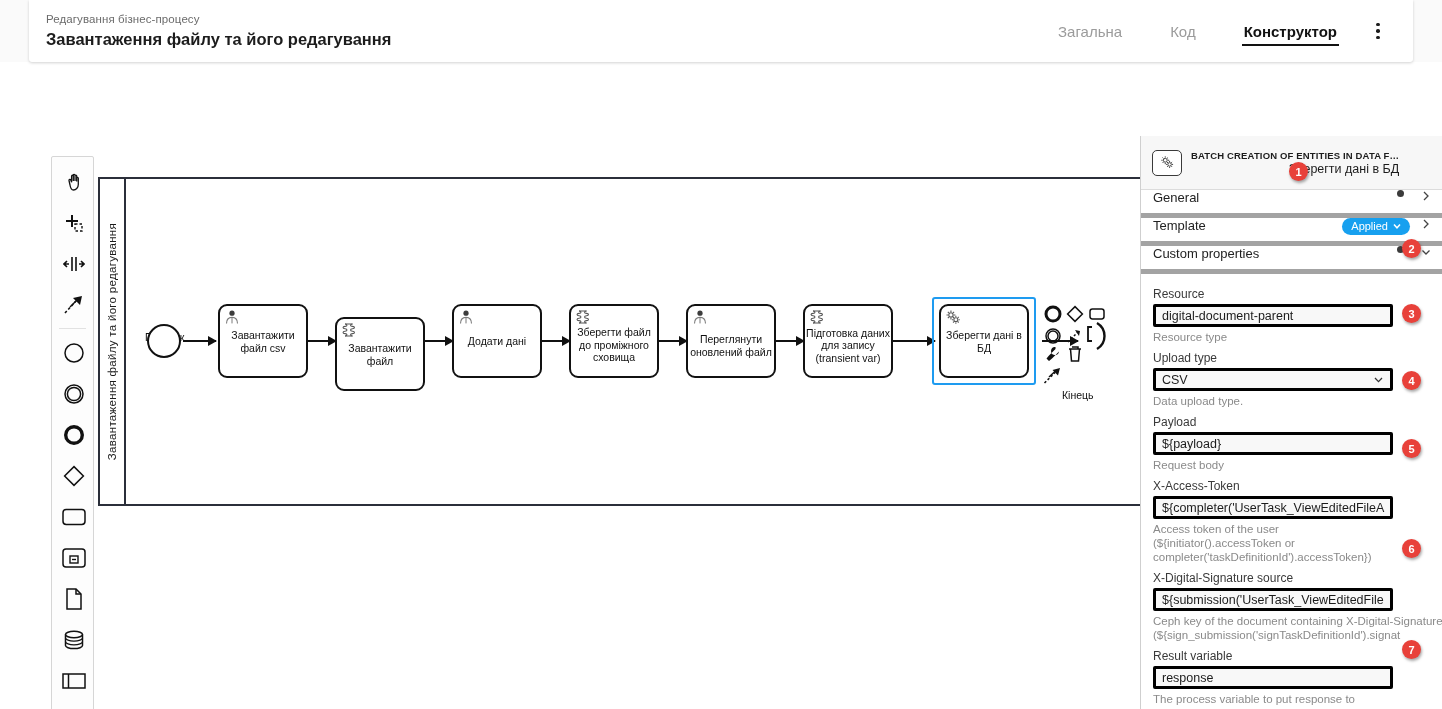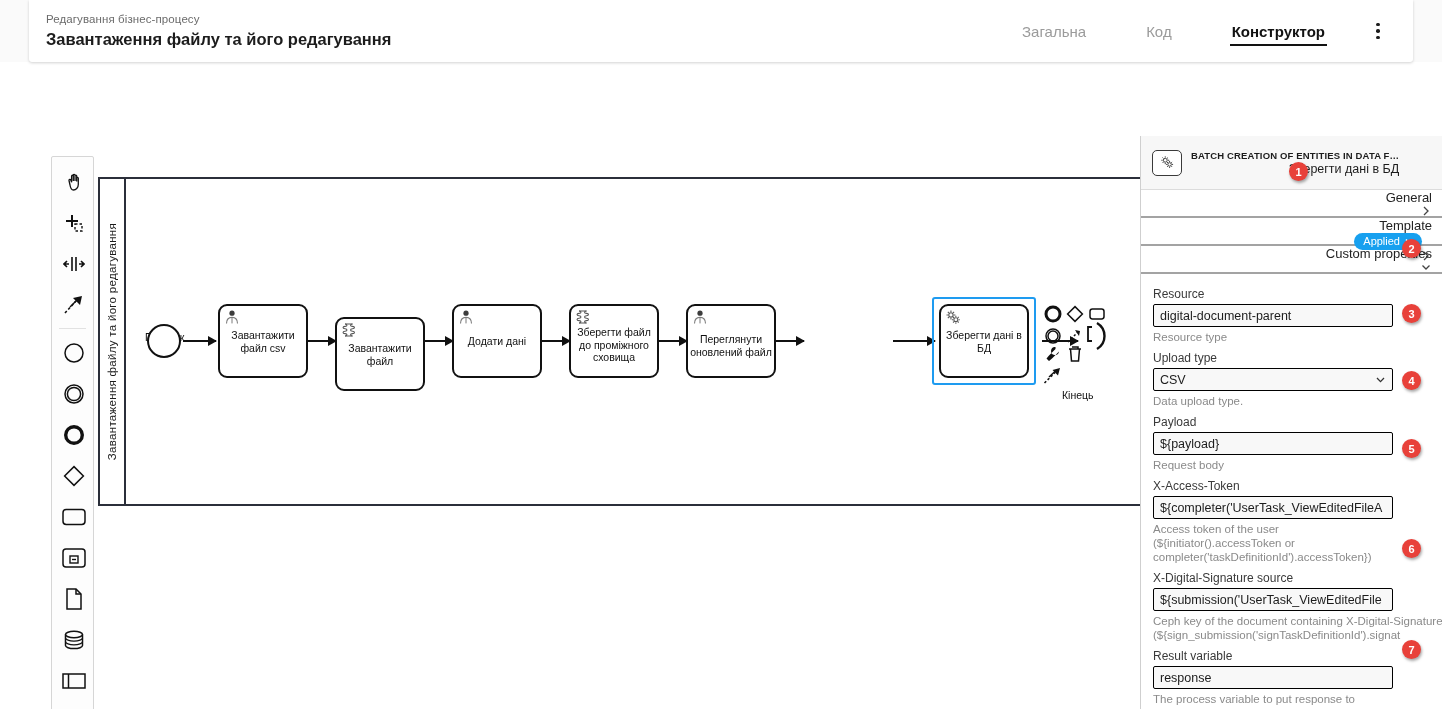--- a/index.html
+++ b/index.html
@@ -25,21 +25,21 @@
   .breadcrumb {
     font-size: 11.5px; color: #6b6b6b; line-height: 15px;
     letter-spacing: 0.1px;
   }
   .page-title {
     font-size: 16.5px; color: #1c1c1c; font-weight: bold; line-height: 22px;
     margin-top: 1px;
   }
   .tabs {
     margin-left: auto; display: flex; align-items: center;
-    margin-right: 16px; gap: 12px;
+    margin-right: 16px; gap: 0px;
   }
   .tab {
     font-size: 15px; color: #9b9b9b; padding: 6px 2px; margin: 0 22px;
     cursor: pointer; white-space: nowrap;
   }
   .tab.active {
     color: #121212; font-weight: bold;
     border-bottom: 2px solid #121212; padding-bottom: 4px;
   }
   .kebab {
@@ -138,41 +138,41 @@
     background: #fff;
   }
   .props-head-text { overflow: hidden; text-align: right; }
   .props-head-sub {
     font-size: 9.5px; font-weight: bold; color: #1c1c1c; letter-spacing: 0.15px;
     white-space: nowrap; overflow: hidden; text-overflow: ellipsis;
   }
   .props-head-title { font-size: 12.5px; color: #1c1c1c; margin-top: 1px; white-space: nowrap; overflow: hidden; text-overflow: ellipsis; }
 
   .group-row {
-    display: flex; align-items: flex-end; height: 28px;
-    padding: 0 10px 0 12px; border-bottom: 2px solid #a3a3a3;
-    cursor: pointer; position: relative; flex-direction: column;
+    display: flex; align-items: flex-start; height: 28px;
+    padding: 0 10px 0 12px; border-bottom: 5px solid #a3a3a3;
+    cursor: pointer; position: relative;
   }
   .group-row .gname { font-size: 13px; color: #222; }
   .group-row .gdot {
     margin-left: auto; width: 7px; height: 7px; border-radius: 50%;
     background: #3b3b3b; margin-right: 16px;
   }
   .chev { width: 12px; height: 12px; flex: 0 0 auto; }
 
   .badge-applied {
     background: #17a0ef; color: #fff; font-size: 11px; border-radius: 11px;
     padding: 2px 8px 3px 9px; display: inline-flex; align-items: center; gap: 4px;
     margin-left: auto; margin-right: 10px; white-space: nowrap;
   }
 
   .fields { padding: 6px 10px 10px 12px; }
   .flabel { font-size: 12px; color: #3a3a3a; margin-top: 7px; margin-bottom: 3px; }
   .finput, .fselect {
-    width: 240px; height: 23px; border: 1px solid #000000; background: #f8f8f8;
+    width: 240px; height: 23px; border: 3px solid #000000; background: #f8f8f8;
     border-radius: 2px; font-size: 12.5px; color: #1c1c1c;
     padding: 0 6px; font-family: "Liberation Sans", sans-serif;
     display: flex; align-items: center; overflow: hidden; white-space: nowrap;
   }
   .fselect { justify-content: space-between; }
   .fhint { font-size: 11.5px; color: #8a8a8a; line-height: 14px; margin-top: 3px; }
 
   .callout {
     position: absolute; width: 19px; height: 19px; border-radius: 50%;
     background: #e8413a; color: #fff; font-size: 11px; font-weight: bold;
@@ -277,20 +277,34 @@
         <span class="ticon">
           <svg viewBox="0 0 16 16" width="16" height="16">
             <circle cx="8" cy="4.2" r="2.6" fill="#3c3c3c"></circle>
             <path d="M2.5 14.5 C2.5 10.2 5 8.4 8 8.4 C11 8.4 13.5 10.2 13.5 14.5" fill="none" stroke="#7a7a7a" stroke-width="1.1"></path>
             <path d="M8 8.6 L8 14.4" stroke="#7a7a7a" stroke-width="1"></path>
           </svg>
         </span>
         <div class="tlabel" style="top:56%;">Переглянути оновлений файл</div>
       </div>
 
+      <div class="task" style="left:703px; top:125px;">
+        <span class="ticon">
+          <svg viewBox="0 0 16 16" width="16" height="16">
+            <path d="M4 2 C6.6 2 6.6 4.4 4 4.4 M4 4.4 C1.4 4.4 1.4 6.8 4 6.8
+                     M4 6.8 C6.6 6.8 6.6 9.2 4 9.2 M4 9.2 C1.4 9.2 1.4 11.6 4 11.6
+                     M4 11.6 C6.6 11.6 6.6 14 4 14" fill="none" stroke="#555" stroke-width="1.1"></path>
+            <path d="M4 2 L11.5 2 M4 14 L11.5 14" stroke="#555" stroke-width="1.1" fill="none"></path>
+            <path d="M11.5 2 C8.9 2 8.9 4.4 11.5 4.4 M11.5 4.4 C14.1 4.4 14.1 6.8 11.5 6.8
+                     M11.5 6.8 C8.9 6.8 8.9 9.2 11.5 9.2 M11.5 9.2 C14.1 9.2 14.1 11.6 11.5 11.6
+                     M11.5 11.6 C8.9 11.6 8.9 14 11.5 14" fill="none" stroke="#555" stroke-width="1.1"></path>
+          </svg>
+        </span>
+        <div class="tlabel" style="top:57%; left:-2px; right:-2px;">Підготовка даних для запису (transient var)</div>
+      </div>
 
       <div class="sel-ring" style="left:832px; top:118px; width:104px; height:88px;"></div>
       <div class="task selected" style="left:839px; top:125px;">
         <span class="ticon">
           <svg viewBox="0 0 18 18" width="17" height="17">
             <g fill="none" stroke="#555" stroke-width="1.15">
               <circle cx="6.3" cy="6.3" r="2.3"></circle>
               <path d="M6.3 1.6 L6.3 3.1 M6.3 9.5 L6.3 11 M1.6 6.3 L3.1 6.3 M9.5 6.3 L11 6.3
                        M3 3 L4.1 4.1 M8.5 8.5 L9.6 9.6 M9.6 3 L8.5 4.1 M4.1 8.5 L3 9.6"></path>
               <circle cx="11.5" cy="11.3" r="2.1"></circle>

